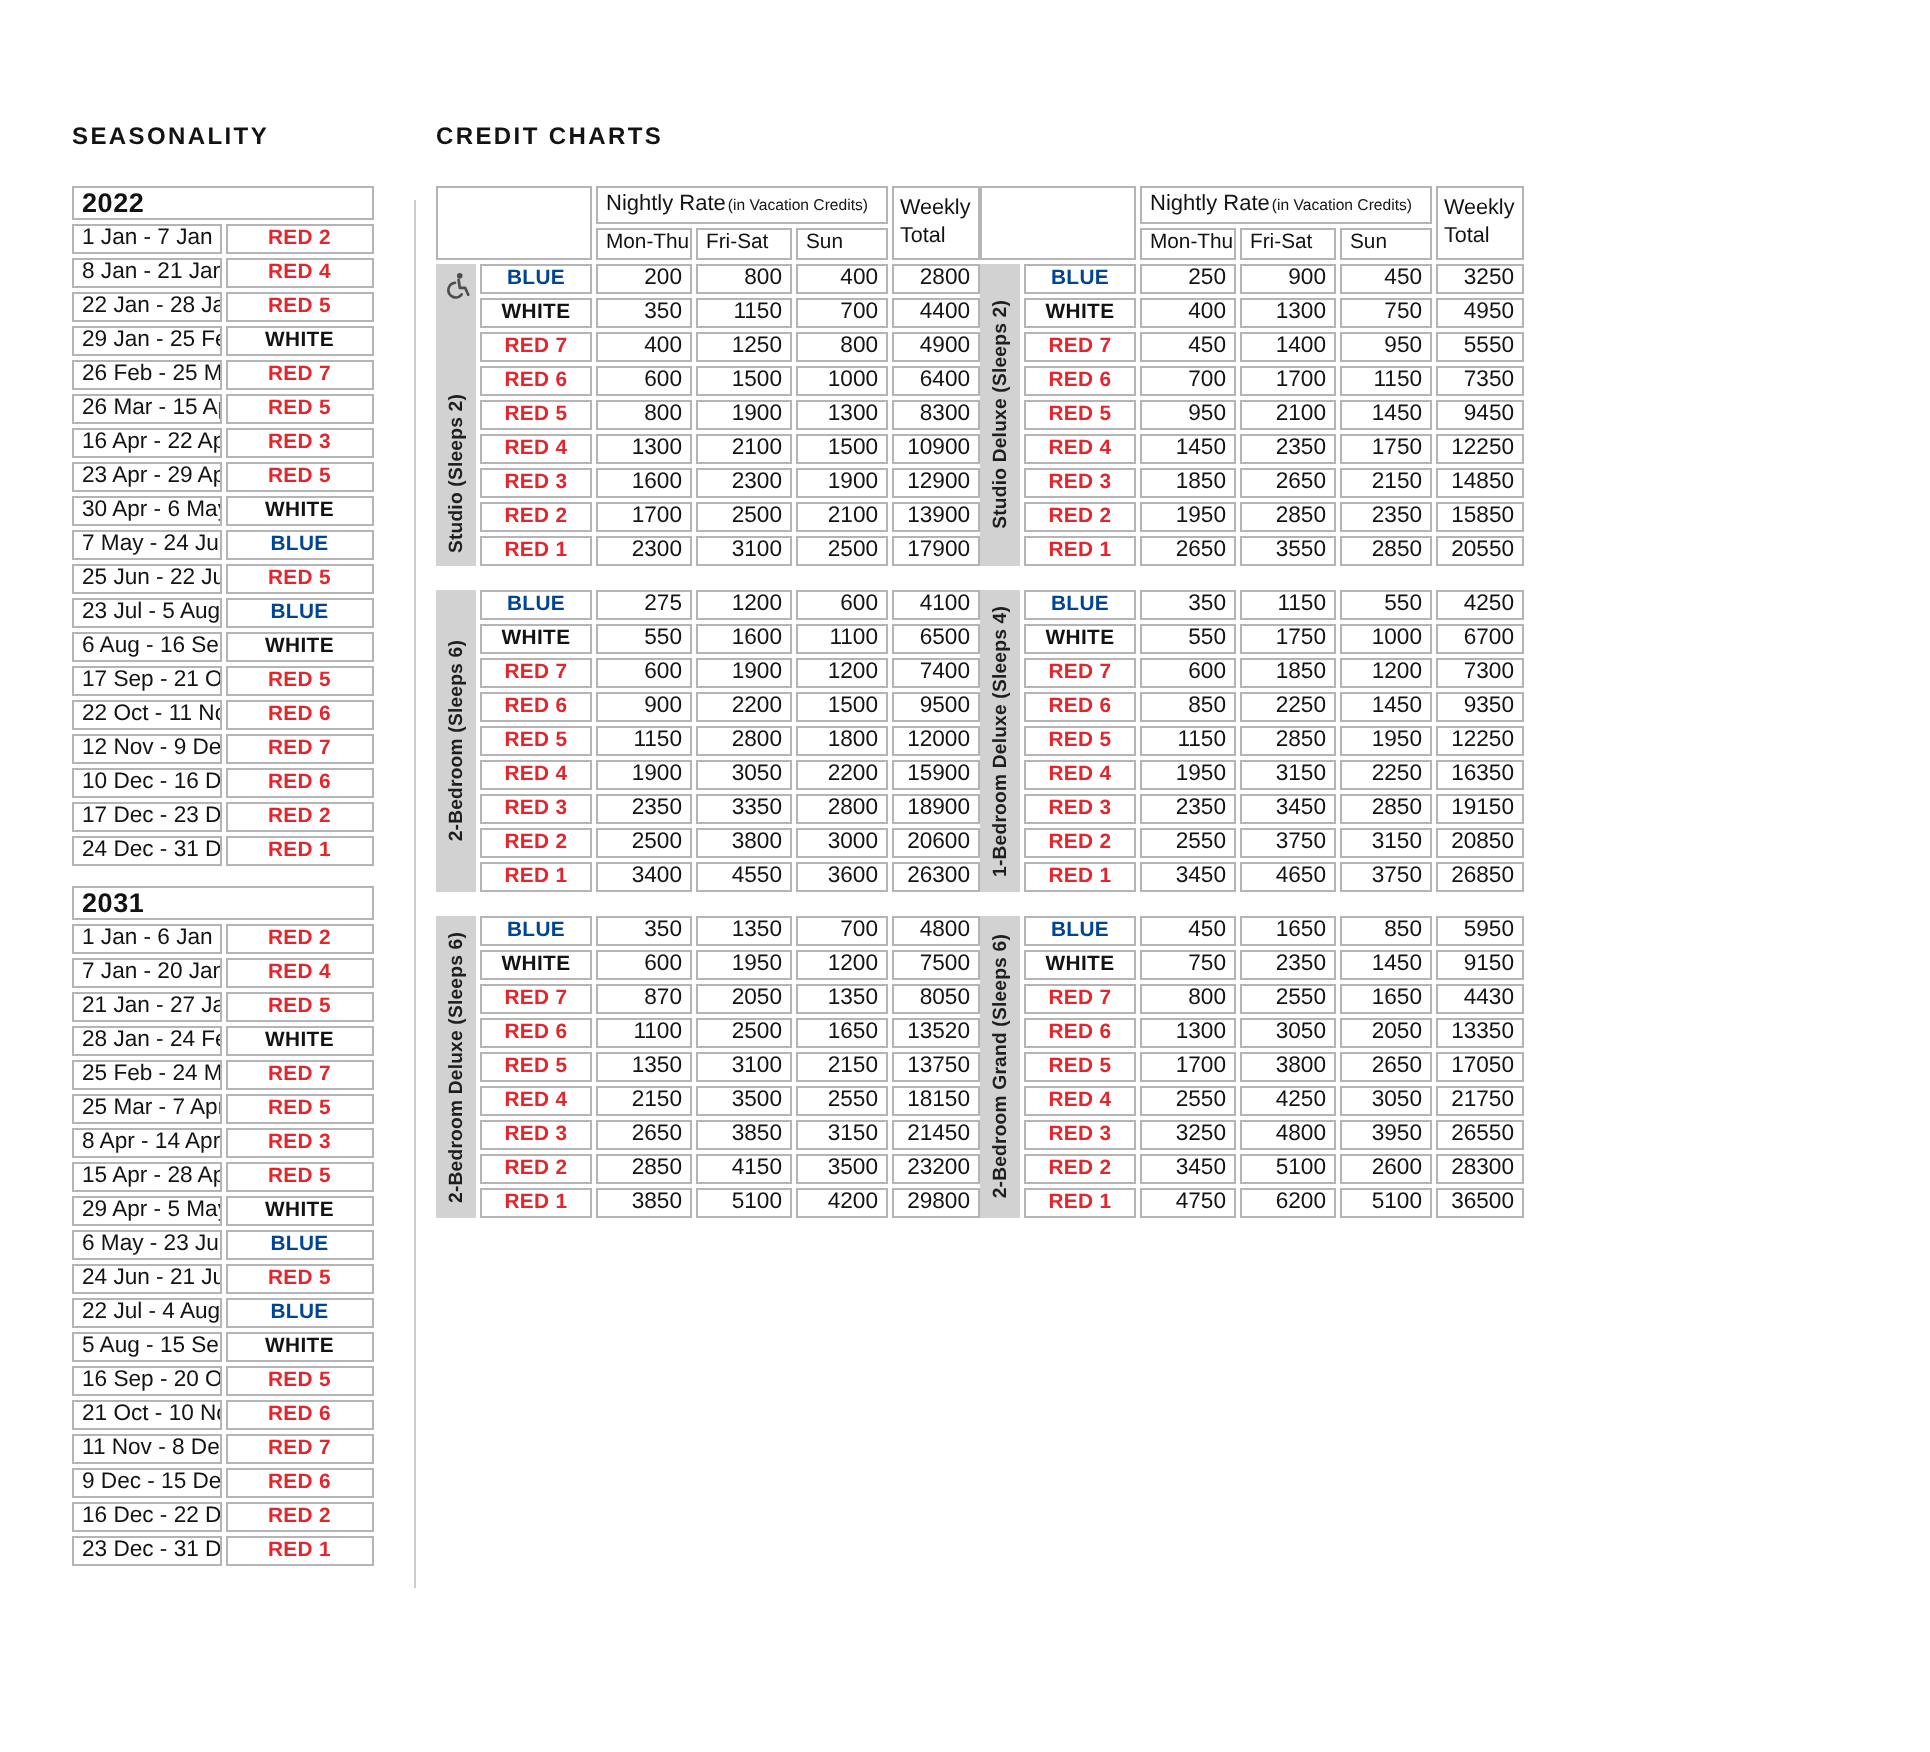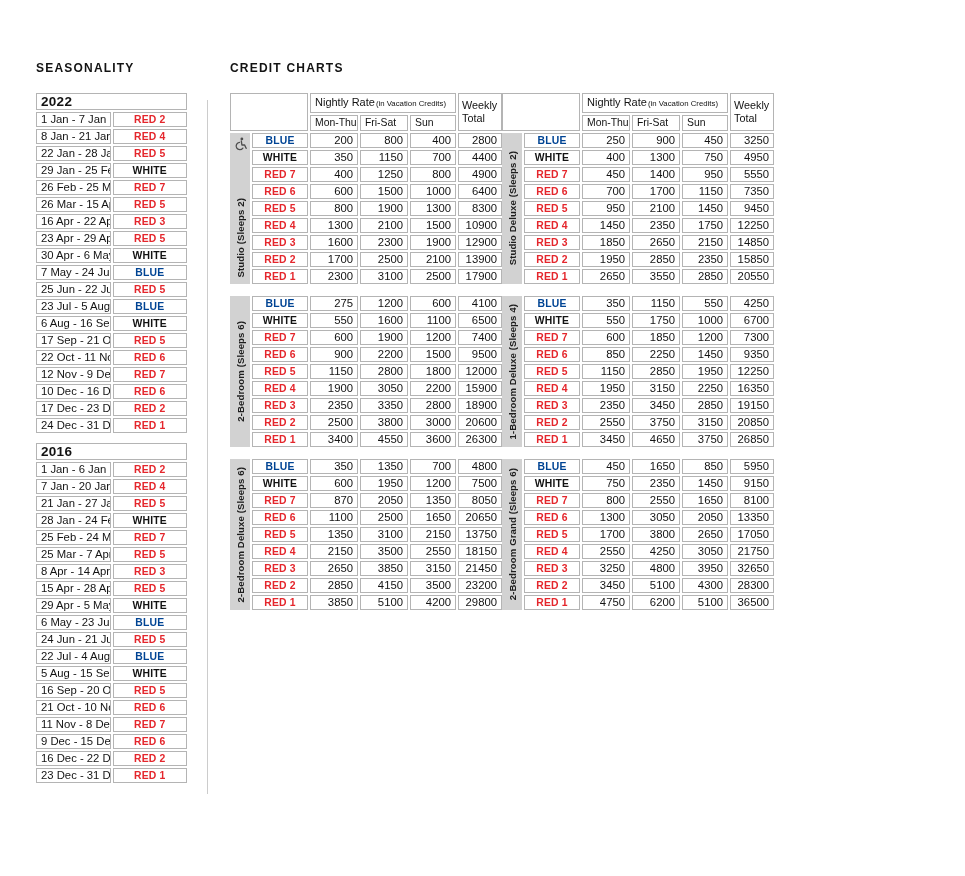--- a/index.html
+++ b/index.html
@@ -6,21 +6,21 @@
   body {
     width:965px; height:876px; background:#ffffff; position:relative;
     font-family:"Liberation Sans", sans-serif; color:#131313;
     -webkit-font-smoothing:antialiased;
   }
   .sec-title {
     font-size:12px; font-weight:bold; letter-spacing:1.2px; margin:0; color:#131313;
     white-space:nowrap;
   }
   .left-col  { position:absolute; left:36px;  top:61px; width:152px; }
-  .right-col { position:absolute; left:230px; top:61px; width:546px; }
+  .right-col { position:absolute; left:218px; top:61px; width:546px; }
   .divider   { position:absolute; left:207px; top:100px; width:1px; height:694px; background:#cccccc; }
 
   
   #seasonality-tables { margin-top:16px; }
   table.season-table {
     border-collapse:separate; border-spacing:2px; table-layout:fixed;
     width:155px; margin-left:-2px;
   }
   table.season-table + table.season-table { margin-top:6px; }
   .season-table td {
@@ -167,21 +167,21 @@
             </tr>
             <tr>
               <td class="date">24 Dec - 31 Dec</td>
               <td class="season c-red">RED 1</td>
             </tr>
           </tbody>
         </table>
         <table class="season-table">
           <tbody>
             <tr>
-              <td class="year" colspan="2">2016</td>
+              <td class="year" colspan="2">2031</td>
             </tr>
             <tr>
               <td class="date">1 Jan - 6 Jan</td>
               <td class="season c-red">RED 2</td>
             </tr>
             <tr>
               <td class="date">7 Jan - 20 Jan</td>
               <td class="season c-red">RED 4</td>
             </tr>
             <tr>
@@ -641,21 +641,21 @@
               <td class="num">870</td>
               <td class="num">2050</td>
               <td class="num">1350</td>
               <td class="num">8050</td>
             </tr>
             <tr>
               <td class="season c-red">RED 6</td>
               <td class="num">1100</td>
               <td class="num">2500</td>
               <td class="num">1650</td>
-              <td class="num">20650</td>
+              <td class="num">13520</td>
             </tr>
             <tr>
               <td class="season c-red">RED 5</td>
               <td class="num">1350</td>
               <td class="num">3100</td>
               <td class="num">2150</td>
               <td class="num">13750</td>
             </tr>
             <tr>
               <td class="season c-red">RED 4</td>
@@ -714,21 +714,21 @@
               <td class="num">750</td>
               <td class="num">2350</td>
               <td class="num">1450</td>
               <td class="num">9150</td>
             </tr>
             <tr>
               <td class="season c-red">RED 7</td>
               <td class="num">800</td>
               <td class="num">2550</td>
               <td class="num">1650</td>
-              <td class="num">8100</td>
+              <td class="num">4430</td>
             </tr>
             <tr>
               <td class="season c-red">RED 6</td>
               <td class="num">1300</td>
               <td class="num">3050</td>
               <td class="num">2050</td>
               <td class="num">13350</td>
             </tr>
             <tr>
               <td class="season c-red">RED 5</td>
@@ -742,27 +742,27 @@
               <td class="num">2550</td>
               <td class="num">4250</td>
               <td class="num">3050</td>
               <td class="num">21750</td>
             </tr>
             <tr>
               <td class="season c-red">RED 3</td>
               <td class="num">3250</td>
               <td class="num">4800</td>
               <td class="num">3950</td>
-              <td class="num">32650</td>
+              <td class="num">26550</td>
             </tr>
             <tr>
               <td class="season c-red">RED 2</td>
               <td class="num">3450</td>
               <td class="num">5100</td>
-              <td class="num">4300</td>
+              <td class="num">2600</td>
               <td class="num">28300</td>
             </tr>
             <tr>
               <td class="season c-red">RED 1</td>
               <td class="num">4750</td>
               <td class="num">6200</td>
               <td class="num">5100</td>
               <td class="num">36500</td>
             </tr>
           </tbody>

